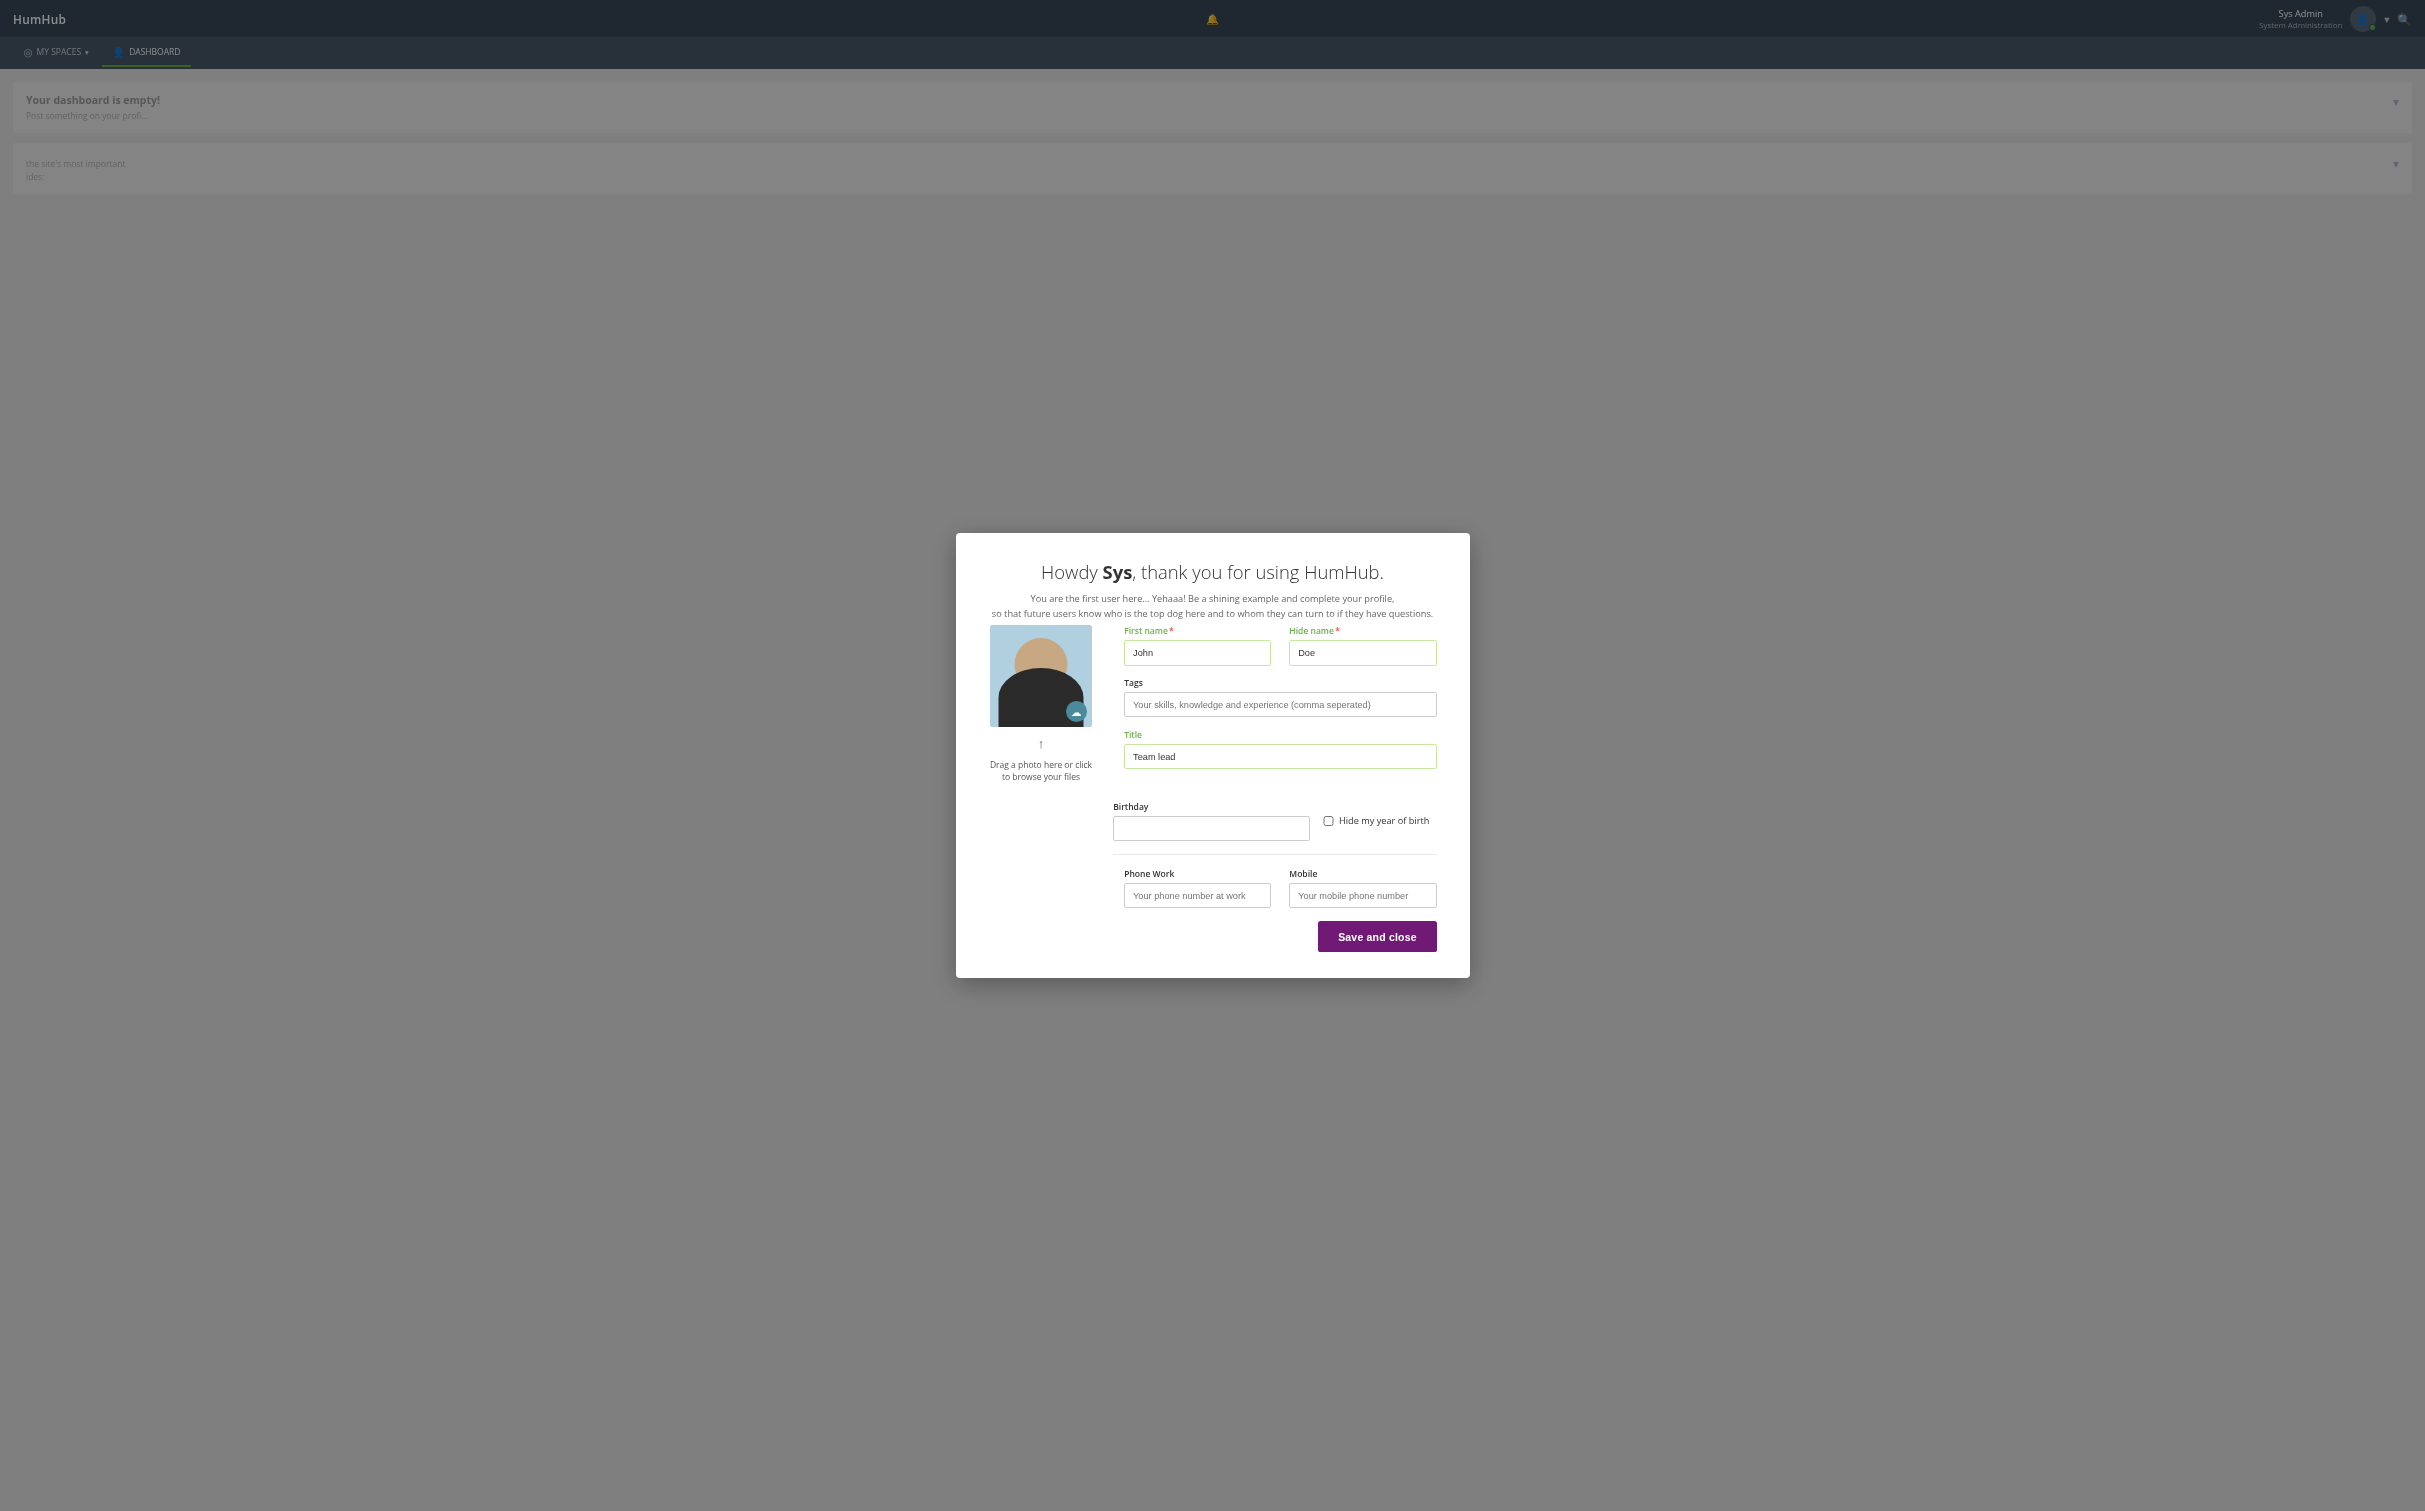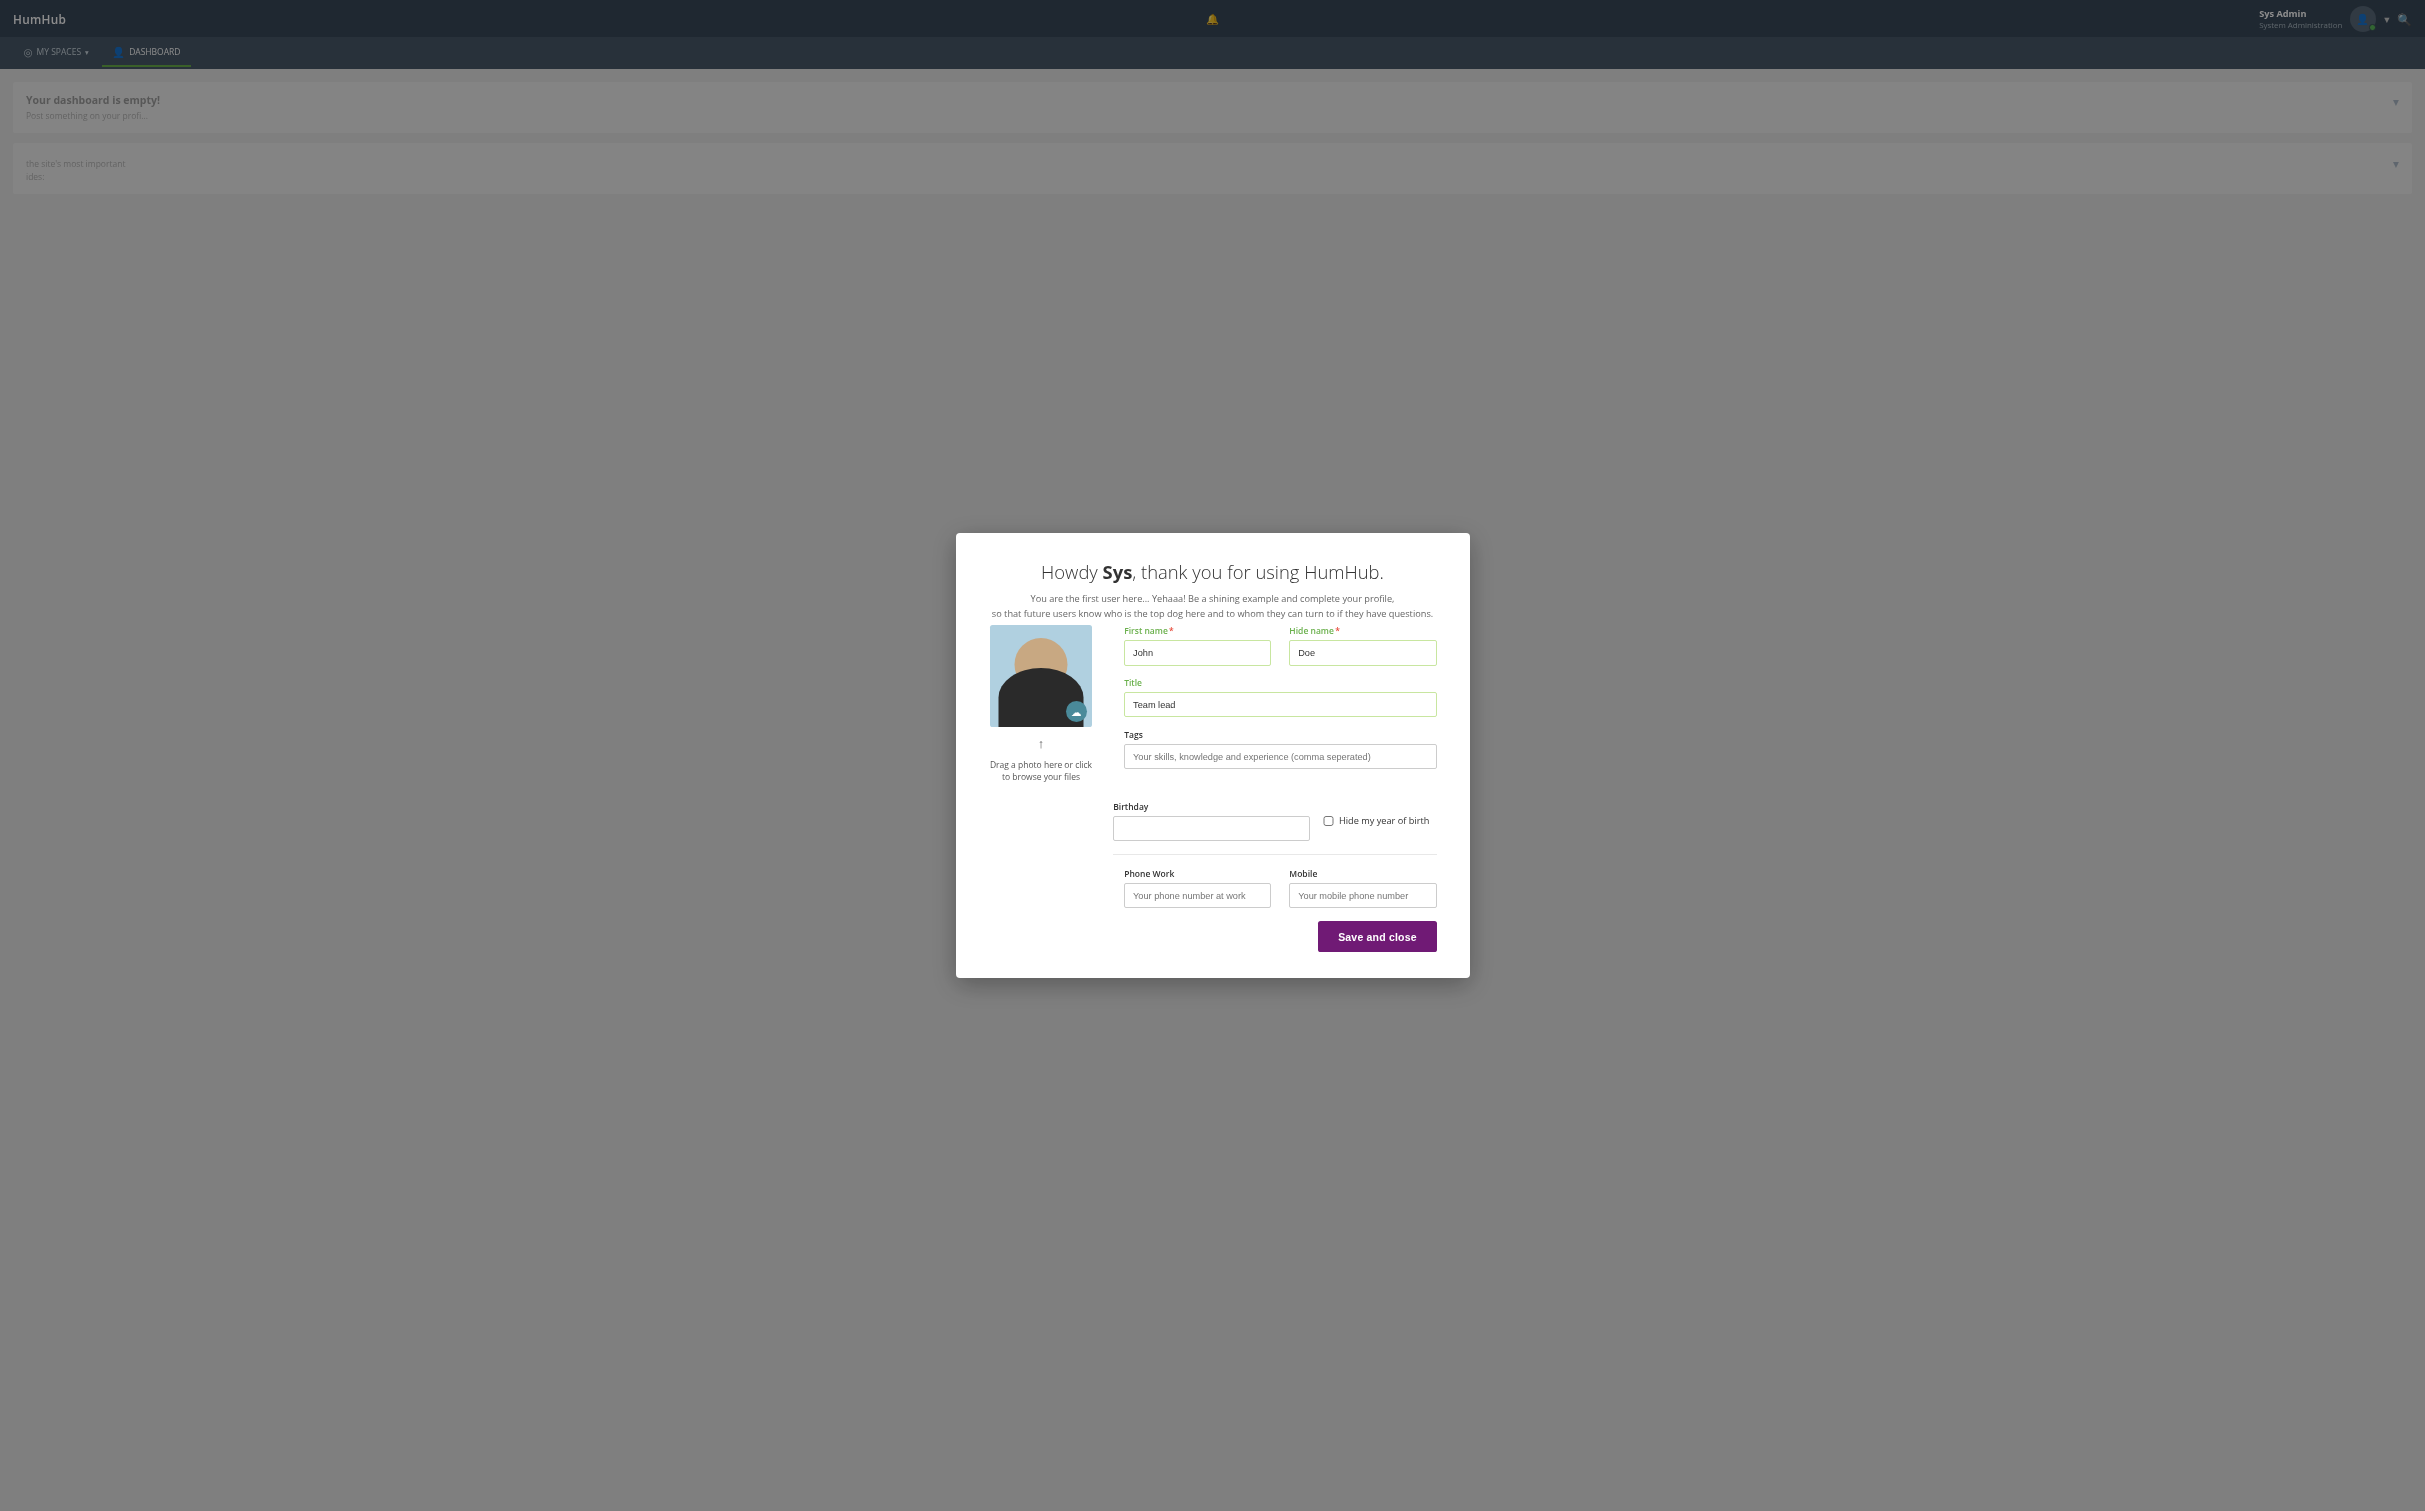--- a/index.html
+++ b/index.html
@@ -33,22 +33,22 @@
     }
     .topnav-right {
       margin-left: auto;
       display: flex;
       align-items: center;
       gap: 7.9px;
     }
     .topnav-username {
       color: #ffffff;
       font-size: 9.2px;
-      font-weight: 700;
-      text-align: left;
+      font-weight: 400;
+      text-align: center;
     }
     .topnav-role {
       color: #aab8c2;
       font-size: 7.9px;
       text-align: right;
     }
     .topnav-avatar {
       width: 26px;
       height: 26px;
       border-radius: 50%;
@@ -434,33 +434,33 @@
           <div class="form-group">
             <label class="form-label">
               <span>Hide name</span><span class="required">*</span>
             </label>
             <input class="form-input" type="text" value="Doe" style="">
           </div>
         </div>
 
         <div class="form-row">
           <div class="form-group full">
+            <label class="form-label dark">
+              <span>Tags</span>
+            </label>
+            <input class="form-input-gray" type="text" placeholder="Your skills, knowledge and experience (comma seperated)" style="">
+          </div>
+        </div>
+
+        <div class="form-row">
+          <div class="form-group full">
             <label class="form-label">
               <span>Title</span>
             </label>
             <input class="form-input" type="text" value="Team lead" style="">
-          </div>
-        </div>
-
-        <div class="form-row">
-          <div class="form-group full">
-            <label class="form-label dark">
-              <span>Tags</span>
-            </label>
-            <input class="form-input-gray" type="text" placeholder="Your skills, knowledge and experience (comma seperated)" style="">
           </div>
         </div>
 
         <div class="birthday-row">
           <div class="birthday-group form-group">
             <label class="form-label dark">
               <span>Birthday</span>
             </label>
             <input class="form-input-gray" type="text" style="">
           </div>

